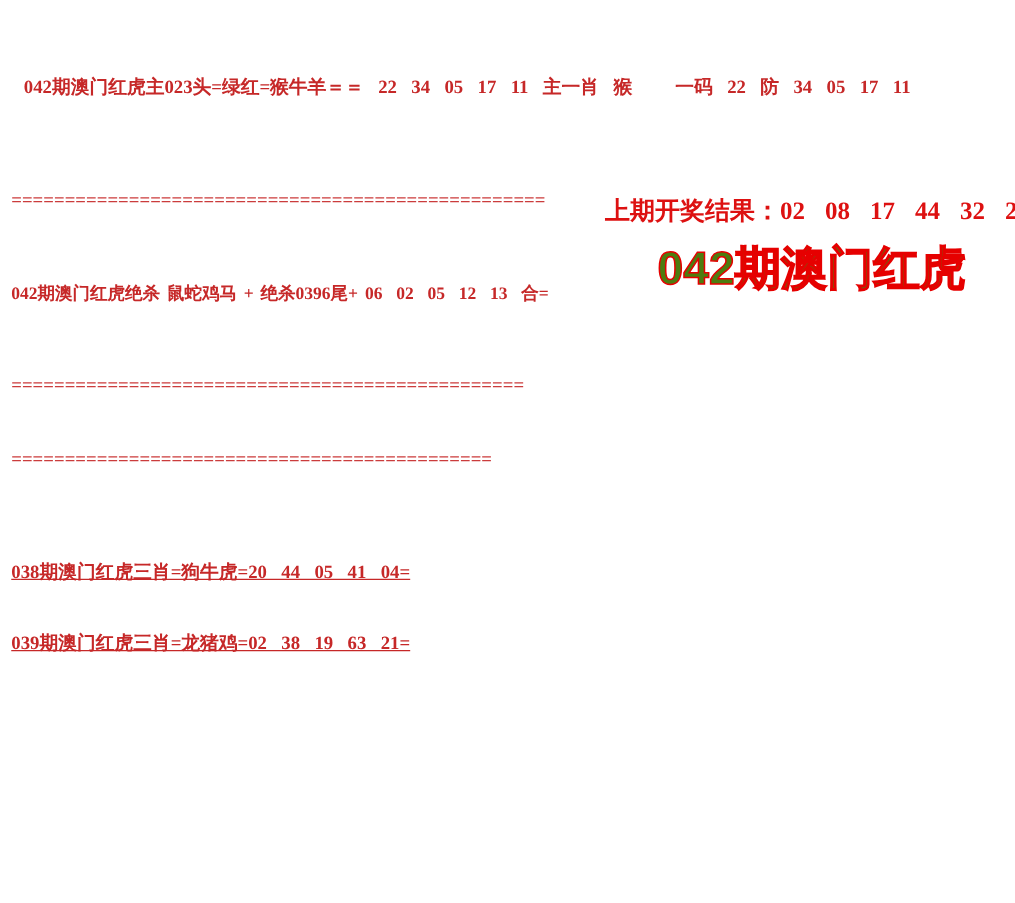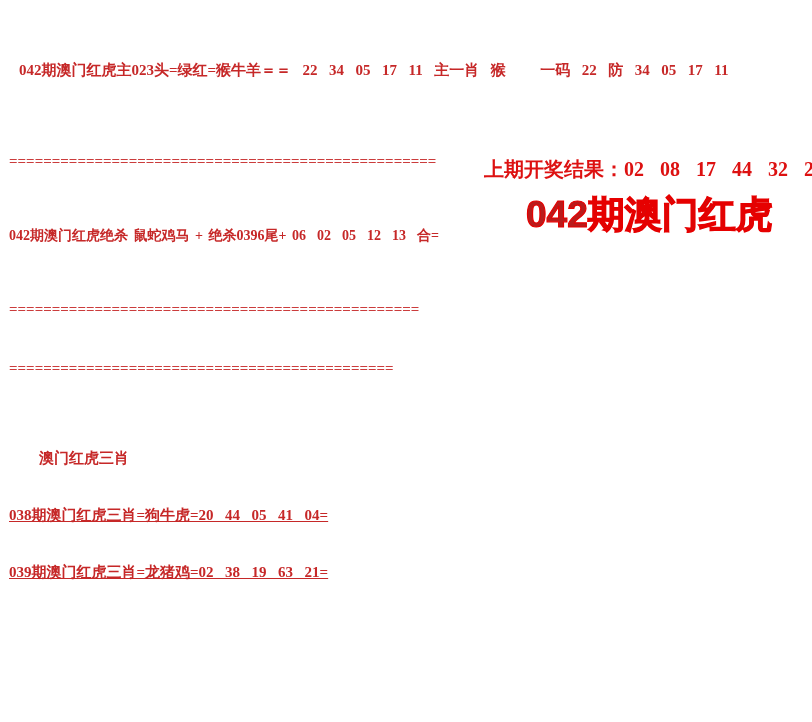--- a/index.html
+++ b/index.html
@@ -77,21 +77,21 @@
     word-spacing: 3px;
     line-height: 22px;
   }
   .big-title {
     margin-top: 10px;
     margin-left: 42px;
     font-family: "Liberation Sans", "DejaVu Sans", sans-serif;
     font-size: 37px;
     font-weight: 700;
     letter-spacing: 0px;
-    color: #b91c1c;
+    color: #4d7c0f;
     -webkit-text-stroke: 1.2px #e60000;
     white-space: pre;
   }
 </style>
 </head>
 <body>
 
 <div class="page">
 
   <div class="flow">
@@ -100,21 +100,20 @@
 
 
     <div class="sep">==================================================</div>
 
     <div class="line juesha">042期澳门红虎绝杀 鼠蛇鸡马 + 绝杀0396尾+ 06  02  05  12  13  合=</div>
 
     <div class="sep">================================================</div>
     <div class="sep gap-above">=============================================</div>
 
     
-    <div class="section-title">澳门红虎三肖</div>
     <div class="row">038期澳门红虎三肖=狗牛虎=20  44  05  41  04=</div>
     <div class="row">039期澳门红虎三肖=龙猪鸡=02  38  19  63  21=</div>
     
     
     
 
     
 
     
     

